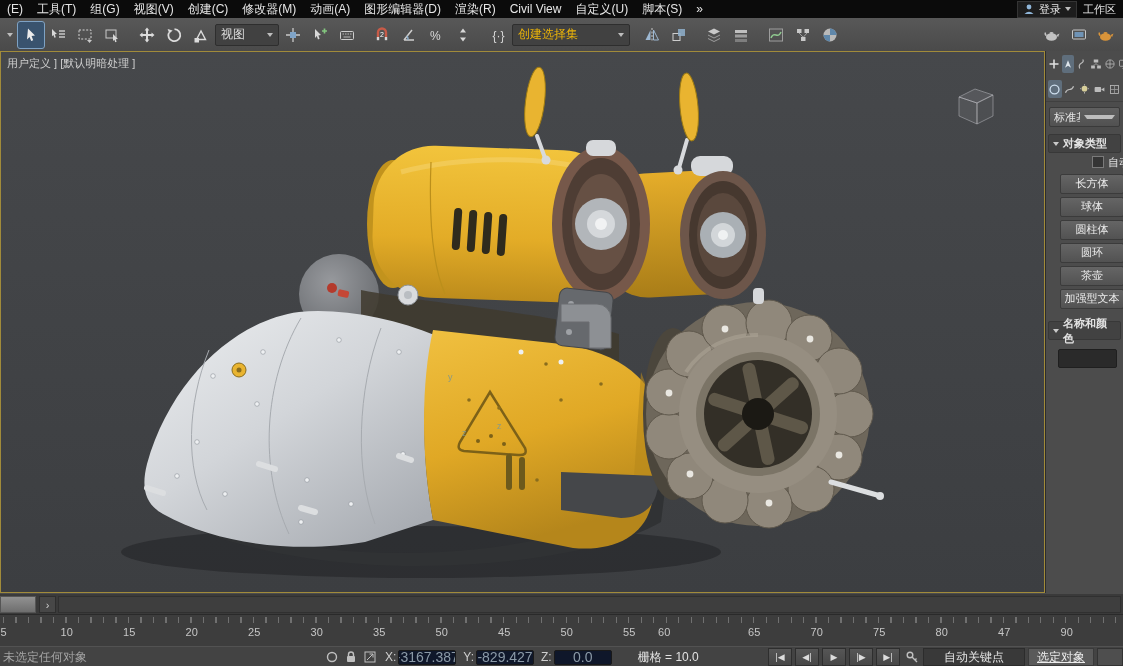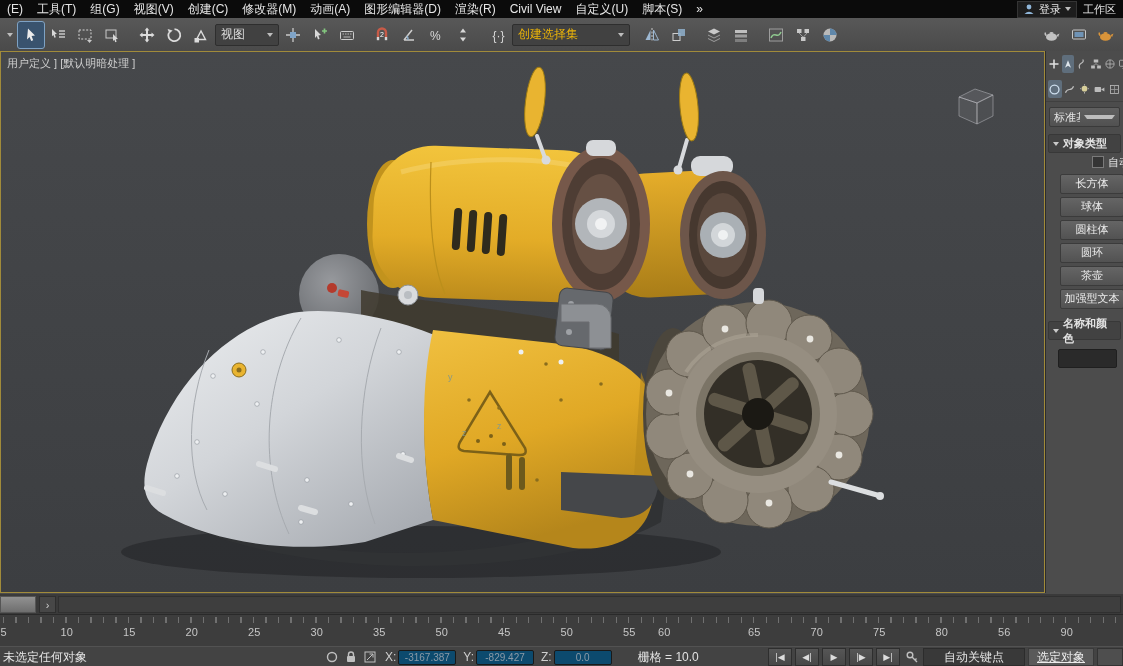--- a/index.html
+++ b/index.html
@@ -69,25 +69,25 @@
     color:#cfcfcf;font-size:11px;display:flex;align-items:center;justify-content:center;flex:none;}
   .track-area{flex:1;height:15px;margin:0 2px;background:#3e3e3e;border:1px solid #303030;}
   .ruler{position:absolute;top:614px;left:0;right:0;height:32px;background:#3d3d3d;
     border-top:1px solid #2a2a2a;}
   .ruler::before{content:"";position:absolute;top:2px;left:3px;right:0;height:6px;
     background:repeating-linear-gradient(90deg,#707070 0 1px,transparent 1px 12.5px);}
   .ruler-num{position:absolute;top:11px;font-size:11px;color:#c6c6c6;transform:translateX(-40%);}
   
   .statusbar{position:absolute;top:646px;left:0;right:0;height:20px;background:#434343;
     border-top:1px solid #525252;display:flex;align-items:center;font-size:12px;gap:2px;overflow:hidden;}
-  .sb-prompt{margin-left:3px;width:318px;color:#e5e5e5;overflow:hidden;white-space:nowrap;flex:none;}
+  .sb-prompt{margin-left:3px;width:318px;color:#a3a3a3;overflow:hidden;white-space:nowrap;flex:none;}
   .sb-ico{width:17px;height:16px;display:flex;align-items:center;justify-content:center;flex:none;}
   .coord-label{color:#cfcfcf;margin-left:5px;flex:none;}
-  .coord-field{width:56px;height:13px;background:#0c4a6e;border:1px solid #191919;border-radius:2px;
-    color:#8b9aa7;font-size:10px;display:flex;align-items:center;justify-content:center;
+  .coord-field{width:56px;height:13px;background:#0f172a;border:1px solid #191919;border-radius:2px;
+    color:#8b9aa7;font-size:14px;display:flex;align-items:center;justify-content:center;
     overflow:hidden;white-space:nowrap;flex:none;}
   .grid-label{margin-left:24px;color:#e2e2e2;white-space:nowrap;flex:none;}
   .sb-right{margin-left:auto;display:flex;align-items:center;gap:3px;flex:none;}
   .pb-btn{width:22px;height:16px;background:linear-gradient(#565656,#474747);border:1px solid #2e2e2e;
     color:#dcdcdc;font-size:9px;display:flex;align-items:center;justify-content:center;flex:none;}
   .btn-dark{height:16px;padding:0 20px;background:#393939;border:1px solid #2c2c2c;color:#e2e2e2;
     display:flex;align-items:center;white-space:nowrap;flex:none;}
   .btn-mid{height:16px;padding:0 8px;background:#5a5a5a;border:1px solid #3a3a3a;color:#ececec;
     display:flex;align-items:center;white-space:nowrap;flex:none;text-decoration:underline;}
   .btn-stub{width:24px;height:16px;background:#4e4e4e;border:1px solid #333;flex:none;}
@@ -625,21 +625,21 @@
     <span class="ruler-num" style="left: 378px;">35</span>
     <span class="ruler-num" style="left: 440.5px;">50</span>
     <span class="ruler-num" style="left: 503px;">45</span>
     <span class="ruler-num" style="left: 565.5px;">50</span>
     <span class="ruler-num" style="left: 628px;">55</span>
     <span class="ruler-num" style="left: 663px;">60</span>
     <span class="ruler-num" style="left: 753px;">65</span>
     <span class="ruler-num" style="left: 815.5px;">70</span>
     <span class="ruler-num" style="left: 878px;">75</span>
     <span class="ruler-num" style="left: 940.5px;">80</span>
-    <span class="ruler-num" style="left: 1003px;">56</span>
+    <span class="ruler-num" style="left: 1003px;">47</span>
     <span class="ruler-num" style="left: 1065.5px;">90</span>
   </div>
 
 <div class="statusbar">
   <div class="sb-prompt">未选定任何对象</div>
 
   <div class="sb-ico">
     <svg width="14" height="14" viewBox="0 0 14 14">
       <circle cx="7" cy="7" r="4.5" fill="none" stroke="#c0c0c0" stroke-width="1.4"></circle>
       </svg>

